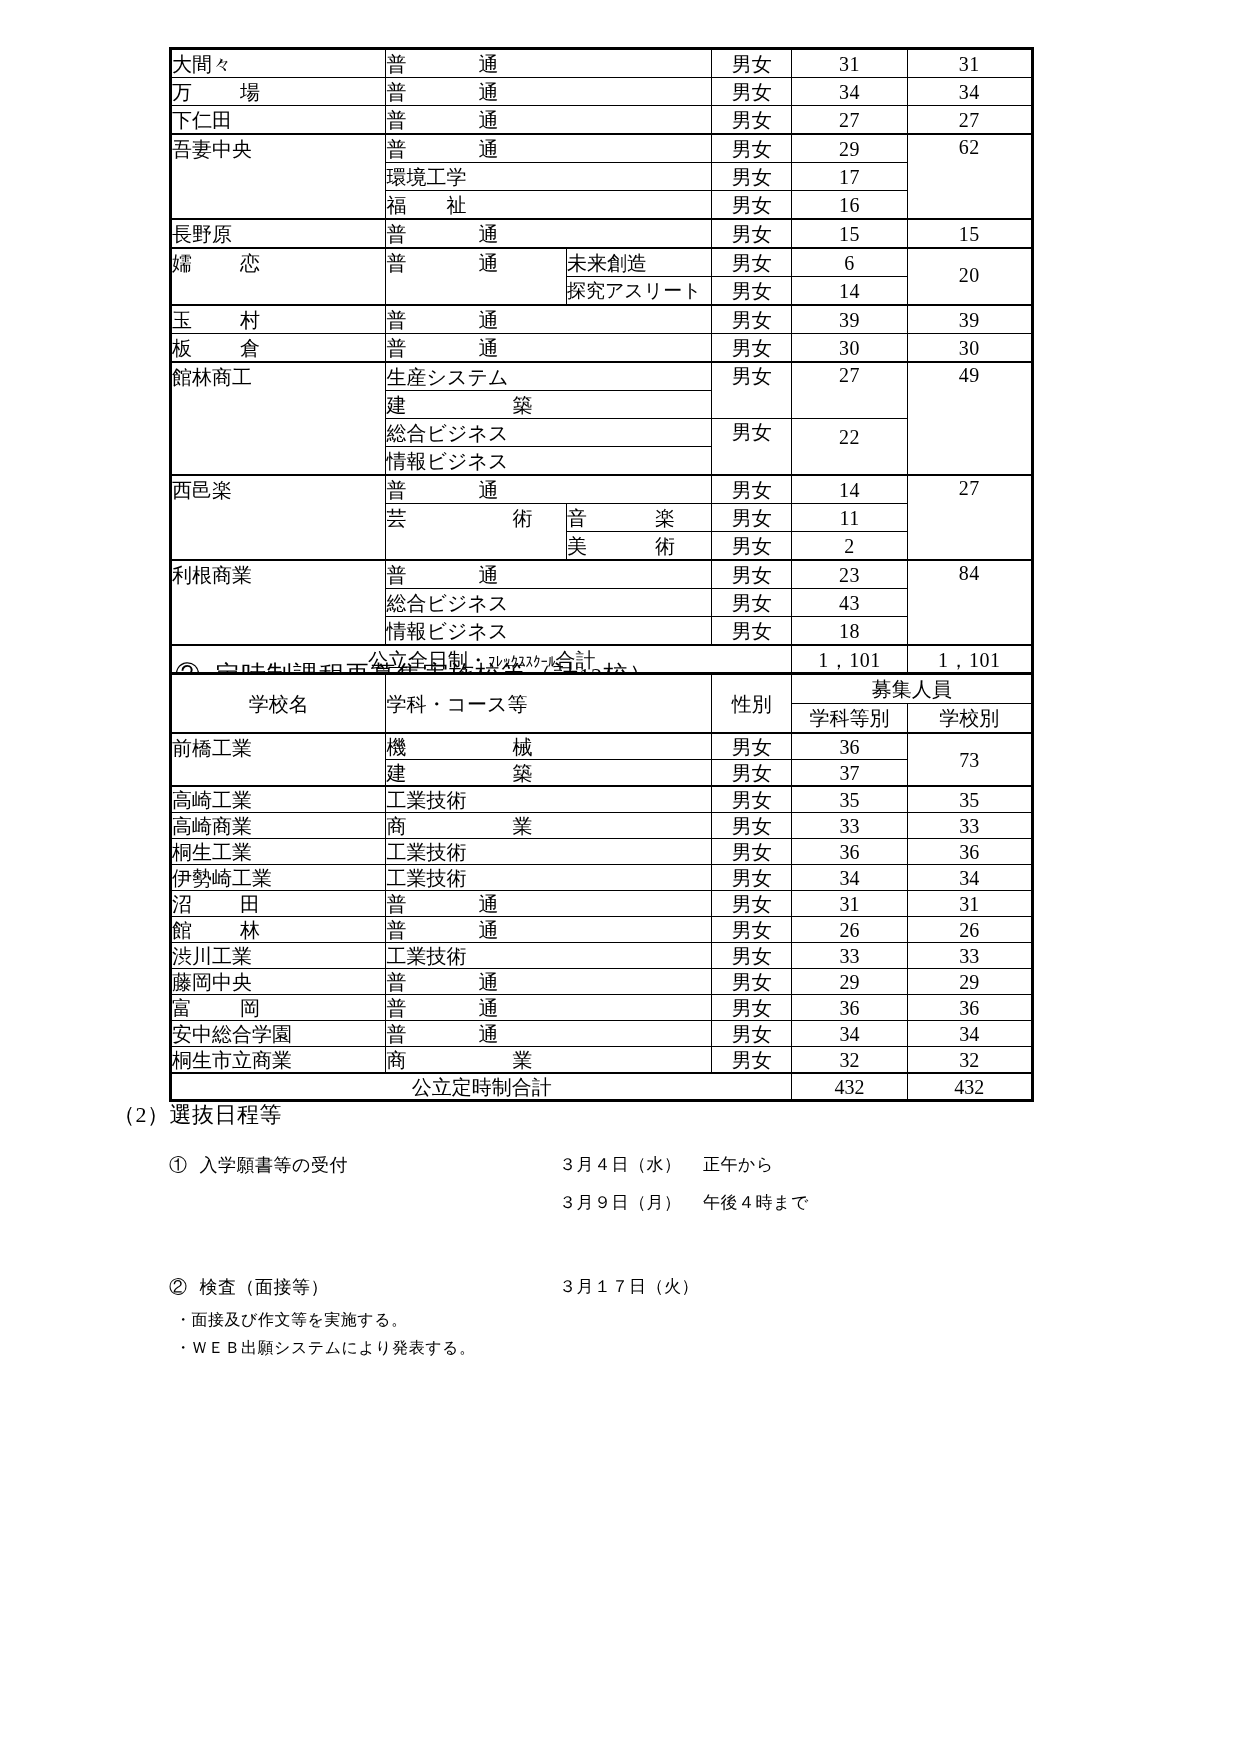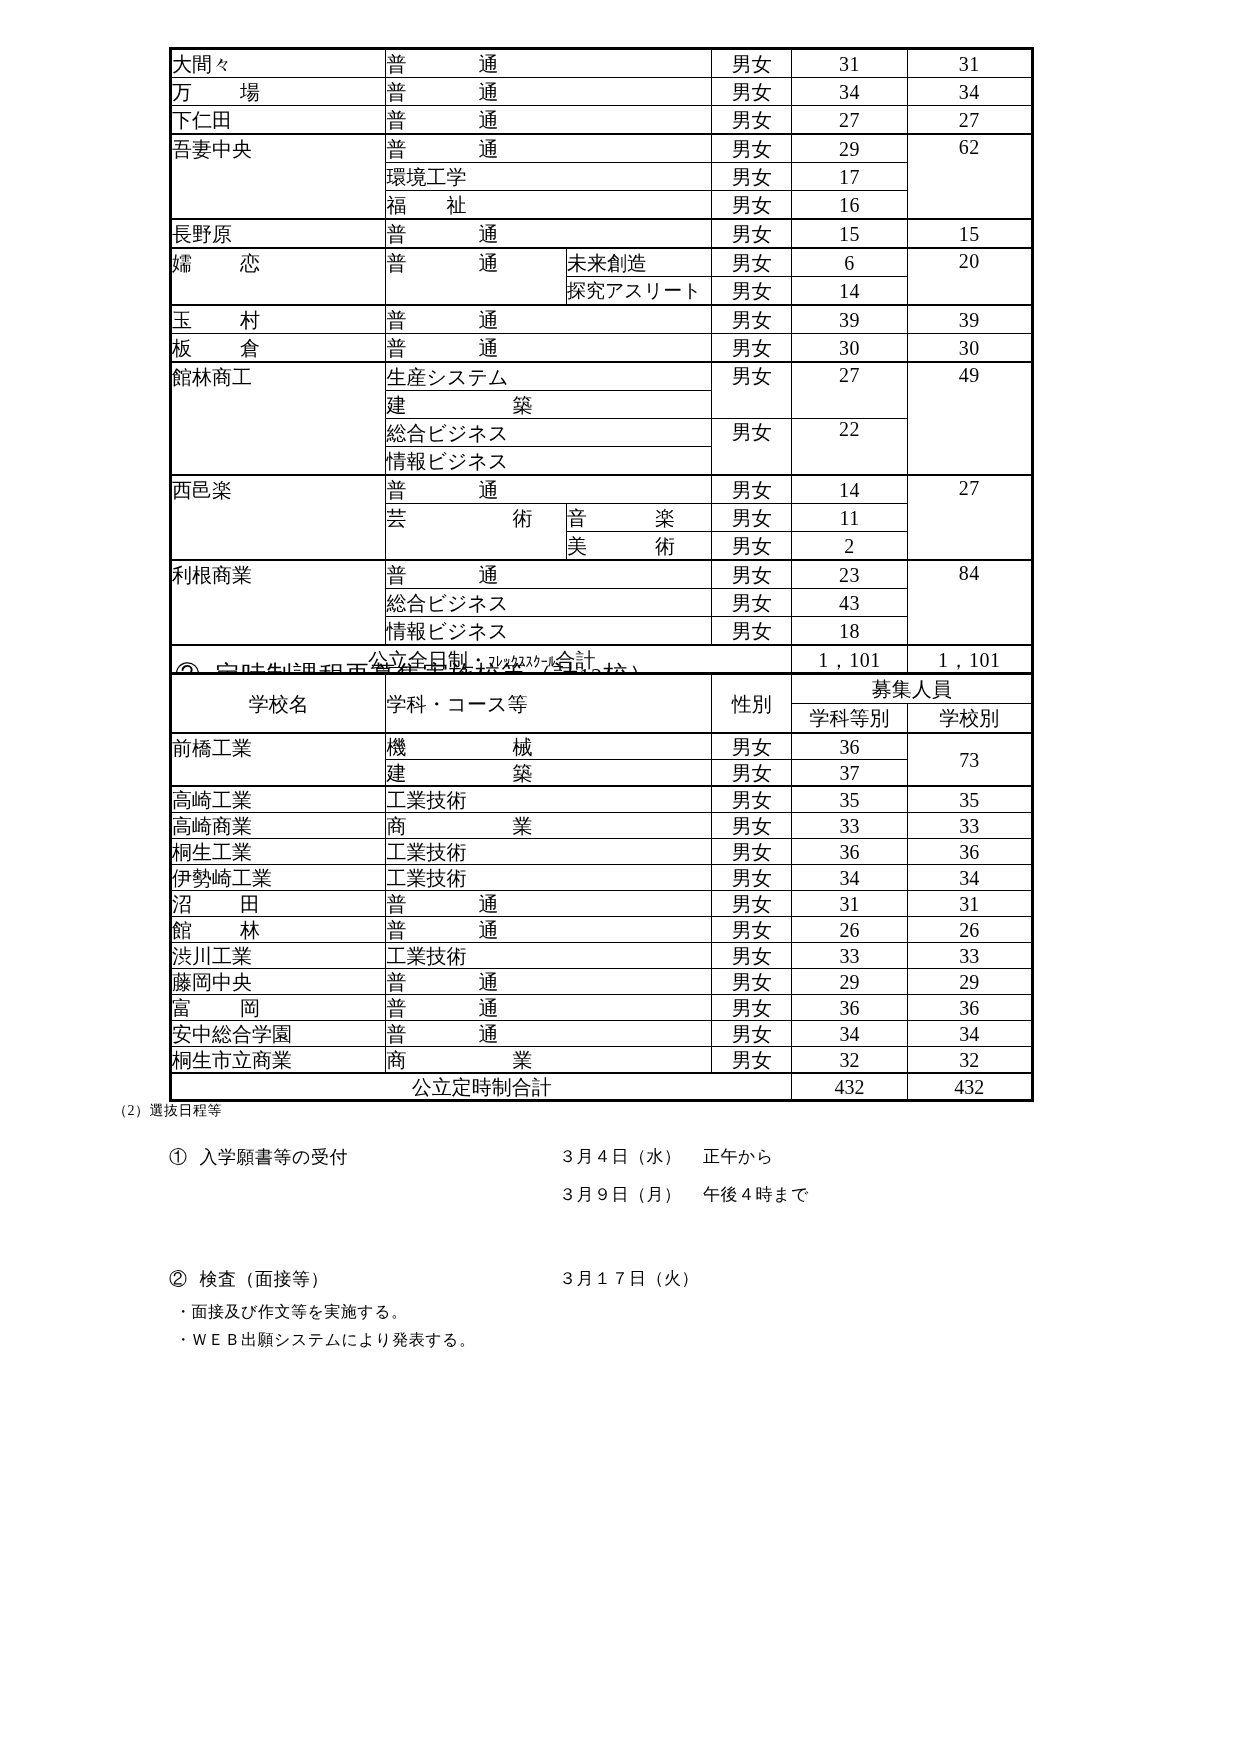--- a/index.html
+++ b/index.html
@@ -113,21 +113,21 @@
 
   
   #section2 {
     position: absolute;
     left: 113px;
     top: 1104px;
     font-size: 22px;
     line-height: 1;
     white-space: nowrap;
   }
-  .sec-title { font-size: 14px; letter-spacing: .5px; }
+  .sec-title { font-size: 22px; letter-spacing: .5px; }
   .sched-item {
     position: relative;
     margin-top: 26px;
     height: 22px;
   }
   .sched-label {
     position: absolute;
     left: 56px;
     top: 0;
     font-size: 18px;
@@ -221,21 +221,21 @@
         <td class="num thickTop">15</td>
         <td class="num thickTop">15</td>
       </tr>
 
       <tr>
         <td class="cell-pad-l spread-school thickTop" rowspan="2" style="vertical-align:top;padding-top:4px;">嬬　恋</td>
         <td class="cell-pad-l spread2 thickTop" rowspan="2" style="vertical-align:top;padding-top:4px;border-bottom:none;">普　通</td>
         <td class="cell-pad-l thickTop">未来創造</td>
         <td class="c thickTop">男女</td>
         <td class="num thickTop">6</td>
-        <td class="num thickTop" rowspan="2" style="vertical-align:top;padding-top:2px;">20</td>
+        <td class="num thickTop" rowspan="2" style="vertical-align:top;padding-top:16px;">20</td>
       </tr>
       <tr>
         <td class="cell-pad-l" style="font-size:19px;">探究アスリート</td>
         <td class="c">男女</td>
         <td class="num">14</td>
       </tr>
 
       <tr>
         <td class="cell-pad-l spread-school thickTop">玉　村</td>
         <td class="cell-pad-l spread2 thickTop" colspan="2">普　通</td>
@@ -258,21 +258,21 @@
         <td class="c thickTop noBottom" rowspan="2" style="vertical-align:top;padding-top:3px;">男女</td>
         <td class="num thickTop" rowspan="2" style="vertical-align:top;padding-top:2px;">27</td>
         <td class="num thickTop" rowspan="4" style="vertical-align:top;padding-top:2px;">49</td>
       </tr>
       <tr>
         <td class="cell-pad-l spread2c" colspan="2">建　　築</td>
       </tr>
       <tr>
         <td class="cell-pad-l" colspan="2">総合ビジネス</td>
         <td class="c" rowspan="2" style="vertical-align:top;padding-top:3px;">男女</td>
-        <td class="num" rowspan="2" style="vertical-align:top;padding-top:0;">22</td>
+        <td class="num" rowspan="2" style="vertical-align:top;padding-top:8px;">22</td>
       </tr>
       <tr>
         <td class="cell-pad-l" colspan="2">情報ビジネス</td>
       </tr>
 
       <tr>
         <td class="cell-pad-l thickTop" rowspan="3" style="vertical-align:top;padding-top:4px;">西邑楽</td>
         <td class="cell-pad-l spread2 thickTop" colspan="2">普　通</td>
         <td class="c thickTop">男女</td>
         <td class="num thickTop">14</td>

